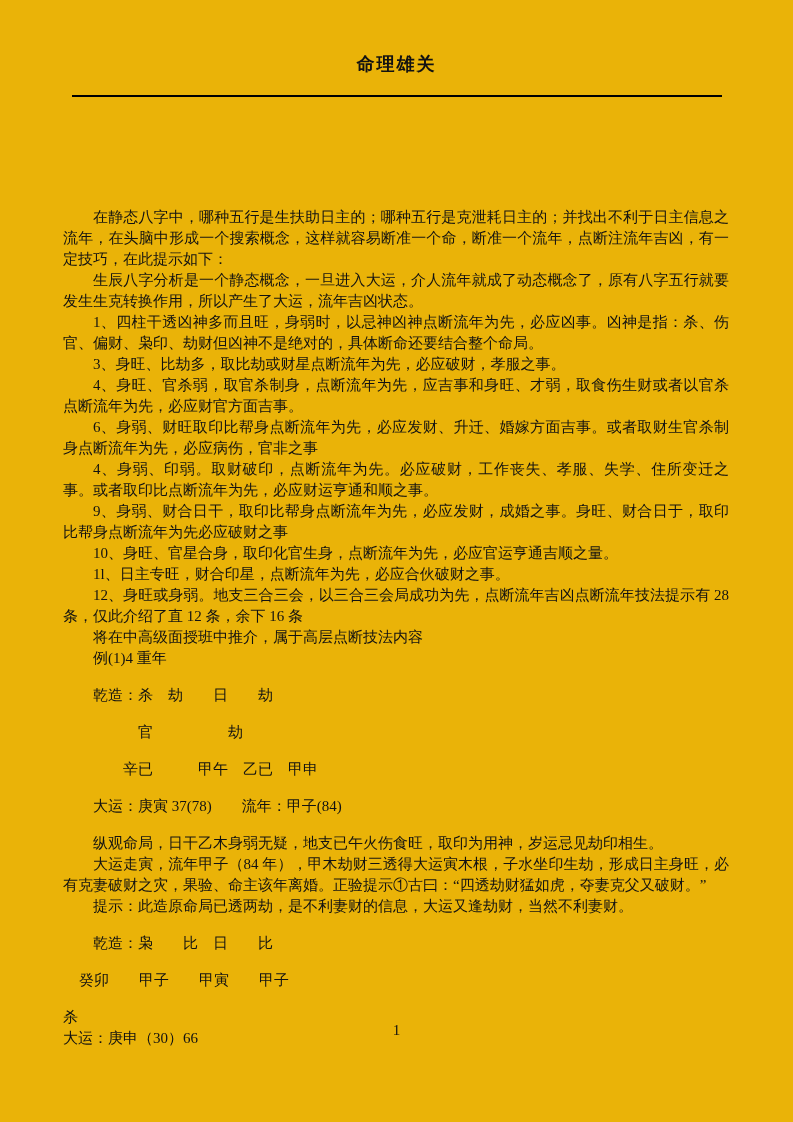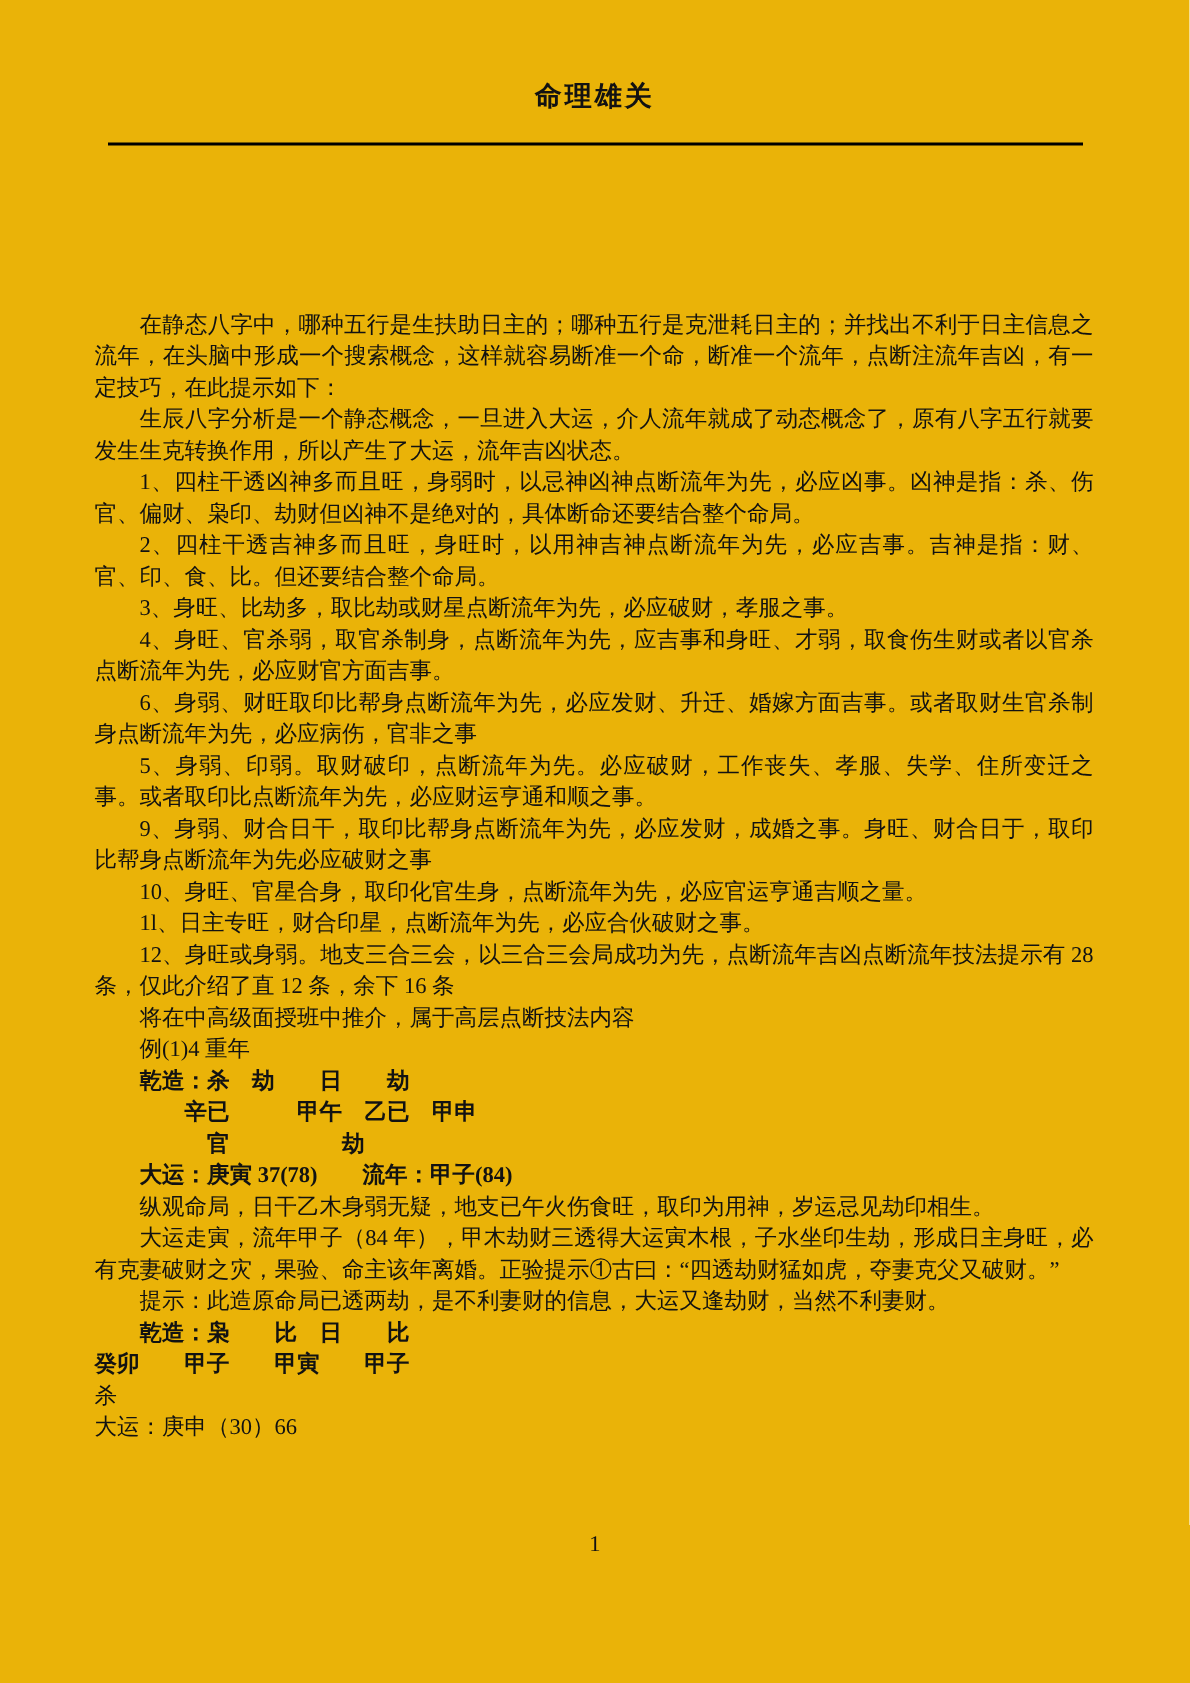--- a/index.html
+++ b/index.html
@@ -30,21 +30,21 @@
     width:666px;
     font-size:15px;
     line-height:21px;
   }
   .p{
     margin:0;
     text-indent:2em;
     text-align:justify;
   }
   .p0{margin:0;text-indent:0;}
-  .pre{margin:0;white-space:pre;font-weight:bold;}
+  .pre{margin:16px;white-space:pre;}
   .ind2{margin-left:2em;}
   .ind4{margin-left:4em;}
   .ind5{margin-left:5em;}
   .pageno{
     position:absolute;
     left:0;right:0;top:1022px;
     text-align:center;
     font-size:15px;
   }
 </style>
@@ -54,36 +54,35 @@
 <div class="page">
 
   <div class="doc-title">命理雄关</div>
   <div class="header-rule"></div>
 
   <div class="content">
     <p class="p">在静态八字中，哪种五行是生扶助日主的；哪种五行是克泄耗日主的；并找出不利于日主信息之流年，在头脑中形成一个搜索概念，这样就容易断准一个命，断准一个流年，点断注流年吉凶，有一定技巧，在此提示如下：</p>
     <p class="p">生辰八字分析是一个静态概念，一旦进入大运，介人流年就成了动态概念了，原有八字五行就要发生生克转换作用，所以产生了大运，流年吉凶状态。</p>
 
     <p class="p">1、四柱干透凶神多而且旺，身弱时，以忌神凶神点断流年为先，必应凶事。凶神是指：杀、伤官、偏财、枭印、劫财但凶神不是绝对的，具体断命还要结合整个命局。</p>
-    <p class="p">2、四柱干透吉神多而且旺，身旺时，以用神吉神点断流年为先，必应吉事。吉神是指：财、官、印、食、比。但还要结合整个命局。</p>
     <p class="p">3、身旺、比劫多，取比劫或财星点断流年为先，必应破财，孝服之事。</p>
     <p class="p">4、身旺、官杀弱，取官杀制身，点断流年为先，应吉事和身旺、才弱，取食伤生财或者以官杀点断流年为先，必应财官方面吉事。</p>
     <p class="p">6、身弱、财旺取印比帮身点断流年为先，必应发财、升迁、婚嫁方面吉事。或者取财生官杀制身点断流年为先，必应病伤，官非之事</p>
-    <p class="p">5、身弱、印弱。取财破印，点断流年为先。必应破财，工作丧失、孝服、失学、住所变迁之事。或者取印比点断流年为先，必应财运亨通和顺之事。</p>
+    <p class="p">4、身弱、印弱。取财破印，点断流年为先。必应破财，工作丧失、孝服、失学、住所变迁之事。或者取印比点断流年为先，必应财运亨通和顺之事。</p>
     <p class="p">9、身弱、财合日干，取印比帮身点断流年为先，必应发财，成婚之事。身旺、财合日于，取印比帮身点断流年为先必应破财之事</p>
     <p class="p">10、身旺、官星合身，取印化官生身，点断流年为先，必应官运亨通吉顺之量。</p>
     <p class="p">1l、日主专旺，财合印星，点断流年为先，必应合伙破财之事。</p>
     <p class="p">12、身旺或身弱。地支三合三会，以三合三会局成功为先，点断流年吉凶点断流年技法提示有 28 条，仅此介绍了直 12 条，余下 16 条</p>
 
     <p class="p">将在中高级面授班中推介，属于高层点断技法内容</p>
 
     <p class="p">例(1)4 重年</p>
     <p class="pre ind2">乾造：杀　劫　　日　　劫</p>
+    <p class="pre ind5">官　　　　　劫</p>
     <p class="pre ind4">辛已　　　甲午　乙已　甲申</p>
-    <p class="pre ind5">官　　　　　劫</p>
     <p class="pre ind2">大运：庚寅 37(78)　　流年：甲子(84)</p>
     <p class="p">纵观命局，日干乙木身弱无疑，地支已午火伤食旺，取印为用神，岁运忌见劫印相生。</p>
     <p class="p">大运走寅，流年甲子（84 年），甲木劫财三透得大运寅木根，子水坐印生劫，形成日主身旺，必有克妻破财之灾，果验、命主该年离婚。正验提示①古曰：“四透劫财猛如虎，夺妻克父又破财。”</p>
     <p class="p">提示：此造原命局已透两劫，是不利妻财的信息，大运又逢劫财，当然不利妻财。</p>
 
     <p class="pre ind2">乾造：枭　　比　日　　比</p>
     <p class="pre">癸卯　　甲子　　甲寅　　甲子</p>
     <p class="p0">杀</p>
     <p class="p0">大运：庚申（30）66</p>
   </div>

